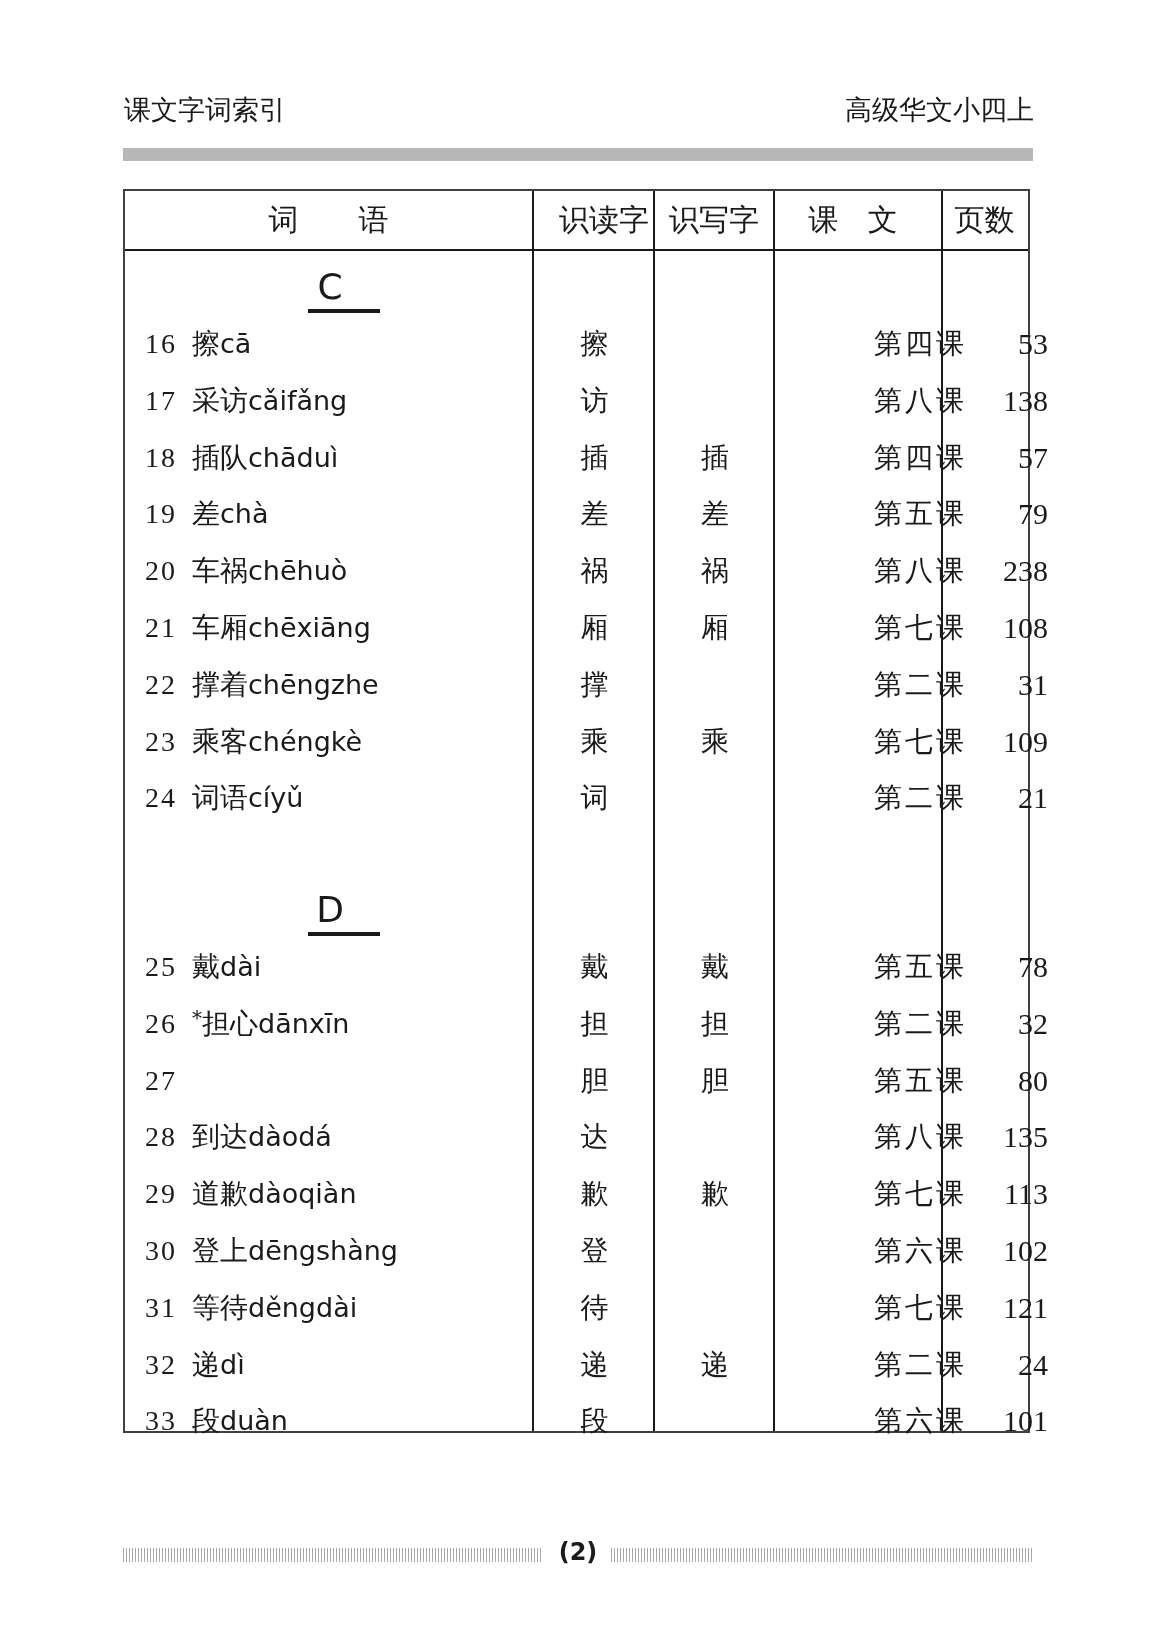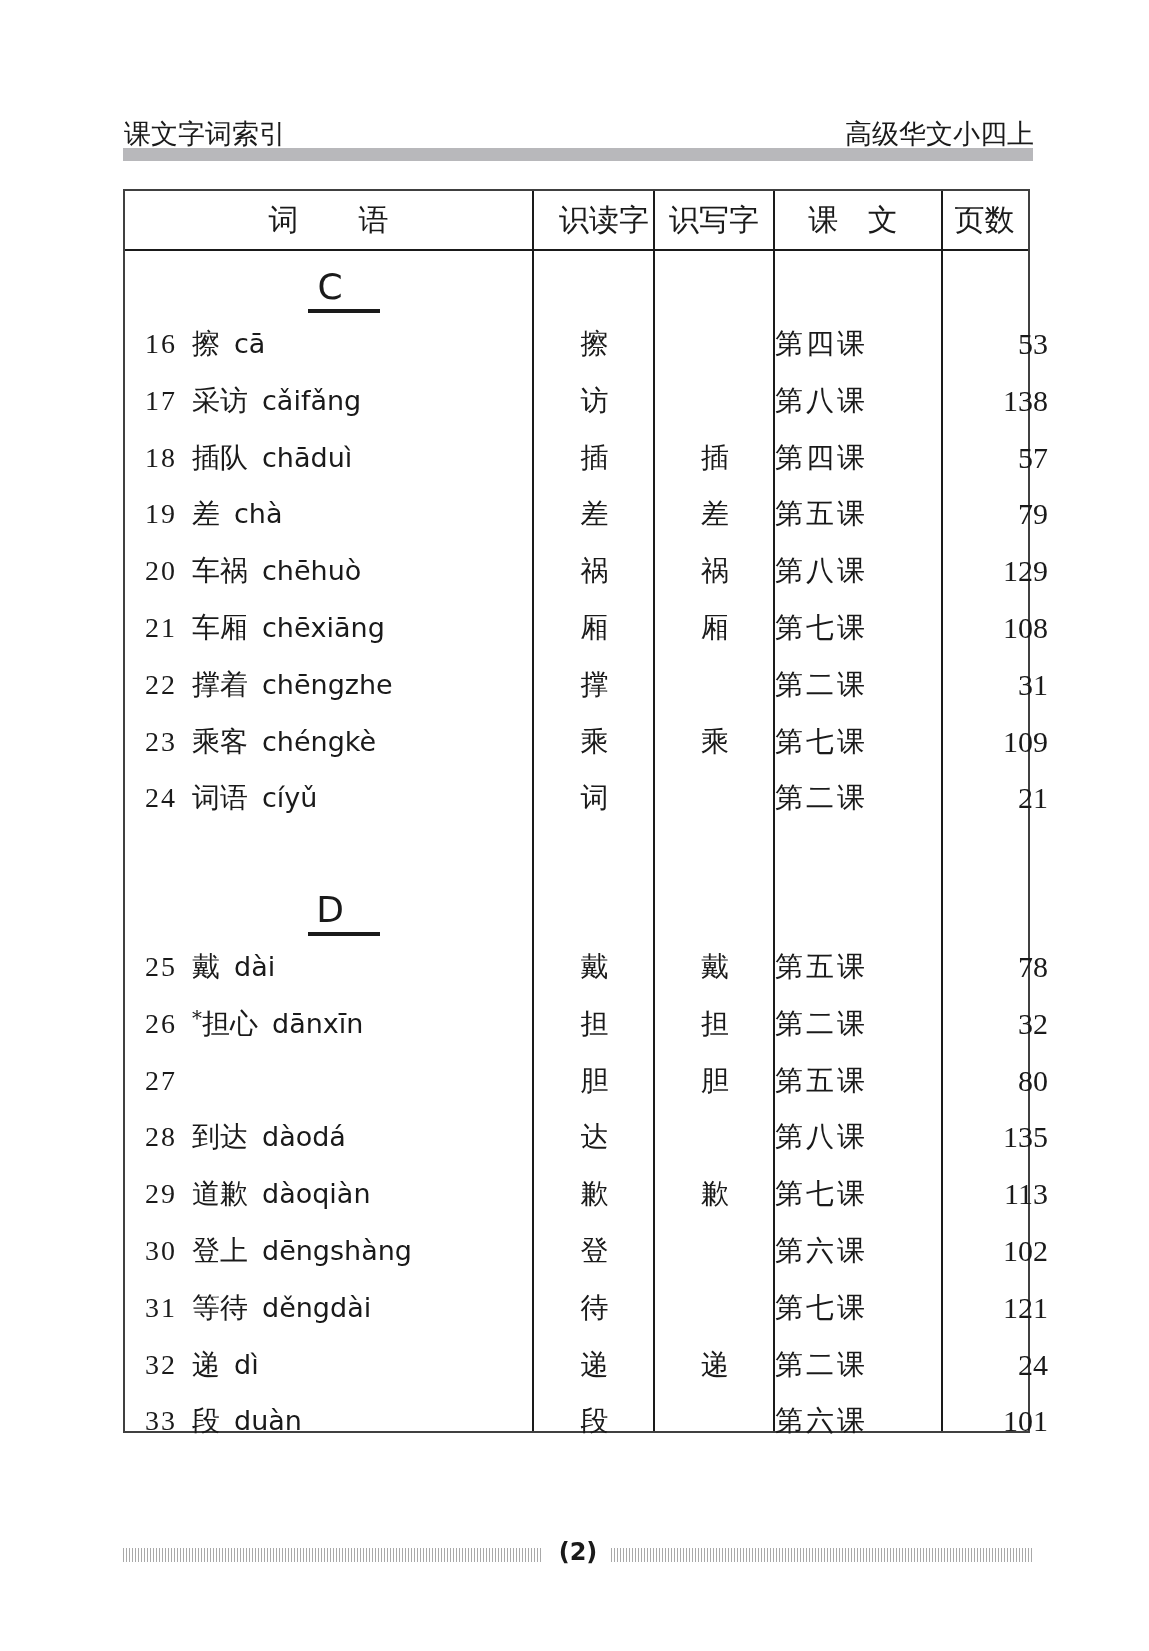--- a/index.html
+++ b/index.html
@@ -1,42 +1,42 @@
 <!DOCTYPE html>
 <html><head>
 <meta charset="utf-8">
 <style>
   html, body { margin: 0; padding: 0; background: #ffffff; }
   body { width: 1149px; height: 1651px; position: relative; overflow: hidden;
          font-family: "DejaVu Serif", serif; color: #1a1a1a; }
-  .hdr-left, .hdr-right { position: absolute; top: 116px; font-size: 27px;
+  .hdr-left, .hdr-right { position: absolute; top: 92px; font-size: 27px;
          font-family: "DejaVu Sans", sans-serif; letter-spacing: 0px; }
   .hdr-left { left: 124px; }
   .hdr-right { right: 115px; }
   .hdr-bar { position: absolute; left: 123px; top: 148px; width: 910px; height: 13px; background: #b8b8bb; }
 
   .table { position: absolute; left: 123px; top: 189px; width: 907px; height: 1244px;
            border: 2px solid #404040; box-sizing: border-box; }
   .vline { position: absolute; top: 0; bottom: 0; width: 2px; background: #1a1a1a; }
   .hline { position: absolute; left: 0; right: 0; top: 58px; height: 2px; background: #1a1a1a; }
   .th { position: absolute; top: 0; height: 58px; line-height: 58px; text-align: center;
         font-family: "DejaVu Sans", sans-serif; font-size: 30px; }
 
   .section { position: absolute; left: 0; width: 410px; text-align: center; }
   .section .letter { font-family: "DejaVu Sans", sans-serif; font-size: 36px; line-height: 40px; }
   .section .uline { position: absolute; left: 183px; width: 72px; height: 4px; background: #1a1a1a; }
 
   .row { position: absolute; left: 0; right: 0; height: 40px; line-height: 40px; font-size: 28px; }
   .row .num { position: absolute; left: 20px; width: 40px; font-family: "Liberation Serif", serif; letter-spacing: 2px; }
   .row .word { position: absolute; left: 67px; white-space: nowrap; }
   .row .word .star { font-size: 20px; vertical-align: top; line-height: 28px; }
-  .row .py { font-family: "DejaVu Sans", sans-serif; font-size: 27px; margin-left: 14px; }
+  .row .py { font-family: "DejaVu Sans", sans-serif; font-size: 27px; }
   .row .read { position: absolute; left: 409px; width: 121px; text-align: center; }
   .row .write { position: absolute; left: 530px; width: 120px; text-align: center; }
-  .row .lesson { position: absolute; left: 650px; width: 168px; text-align: left; letter-spacing: 3px; }
+  .row .lesson { position: absolute; left: 650px; width: 168px; text-align: right; letter-spacing: 3px; padding-left: 24px; }
   .row .page { position: absolute; left: 818px; width: 68px; text-align: right;
                font-family: "Liberation Serif", serif; font-size: 30px; padding-left: 37px; }
 
   .footer { position: absolute; top: 1540px; left: 123px; width: 910px; height: 30px; }
   .footer .dash { position: absolute; top: 8px; height: 14px;
          background: repeating-linear-gradient(90deg, #a9a9a9 0 1px, #ffffff 1px 3px); }
   .footer .pnum { position: absolute; left: 0; right: 0; text-align: center; top: -2px;
          font-family: "DejaVu Sans", sans-serif; font-weight: bold; font-size: 24px; }
 </style>
 </head>
@@ -95,21 +95,21 @@
         <span class="write">差</span>
         <span class="lesson">第五课</span>
         <span class="page">79</span>
       </div>
       <div class="row" style="top: 360.2px;">
         <span class="num">20</span>
         <span class="word"><span>车祸</span><span class="py">chēhuò</span></span>
         <span class="read">祸</span>
         <span class="write">祸</span>
         <span class="lesson">第八课</span>
-        <span class="page">129</span>
+        <span class="page">238</span>
       </div>
       <div class="row" style="top: 417px;">
         <span class="num">21</span>
         <span class="word"><span>车厢</span><span class="py">chēxiāng</span></span>
         <span class="read">厢</span>
         <span class="write">厢</span>
         <span class="lesson">第七课</span>
         <span class="page">108</span>
       </div>
       <div class="row" style="top: 473.8px;">

